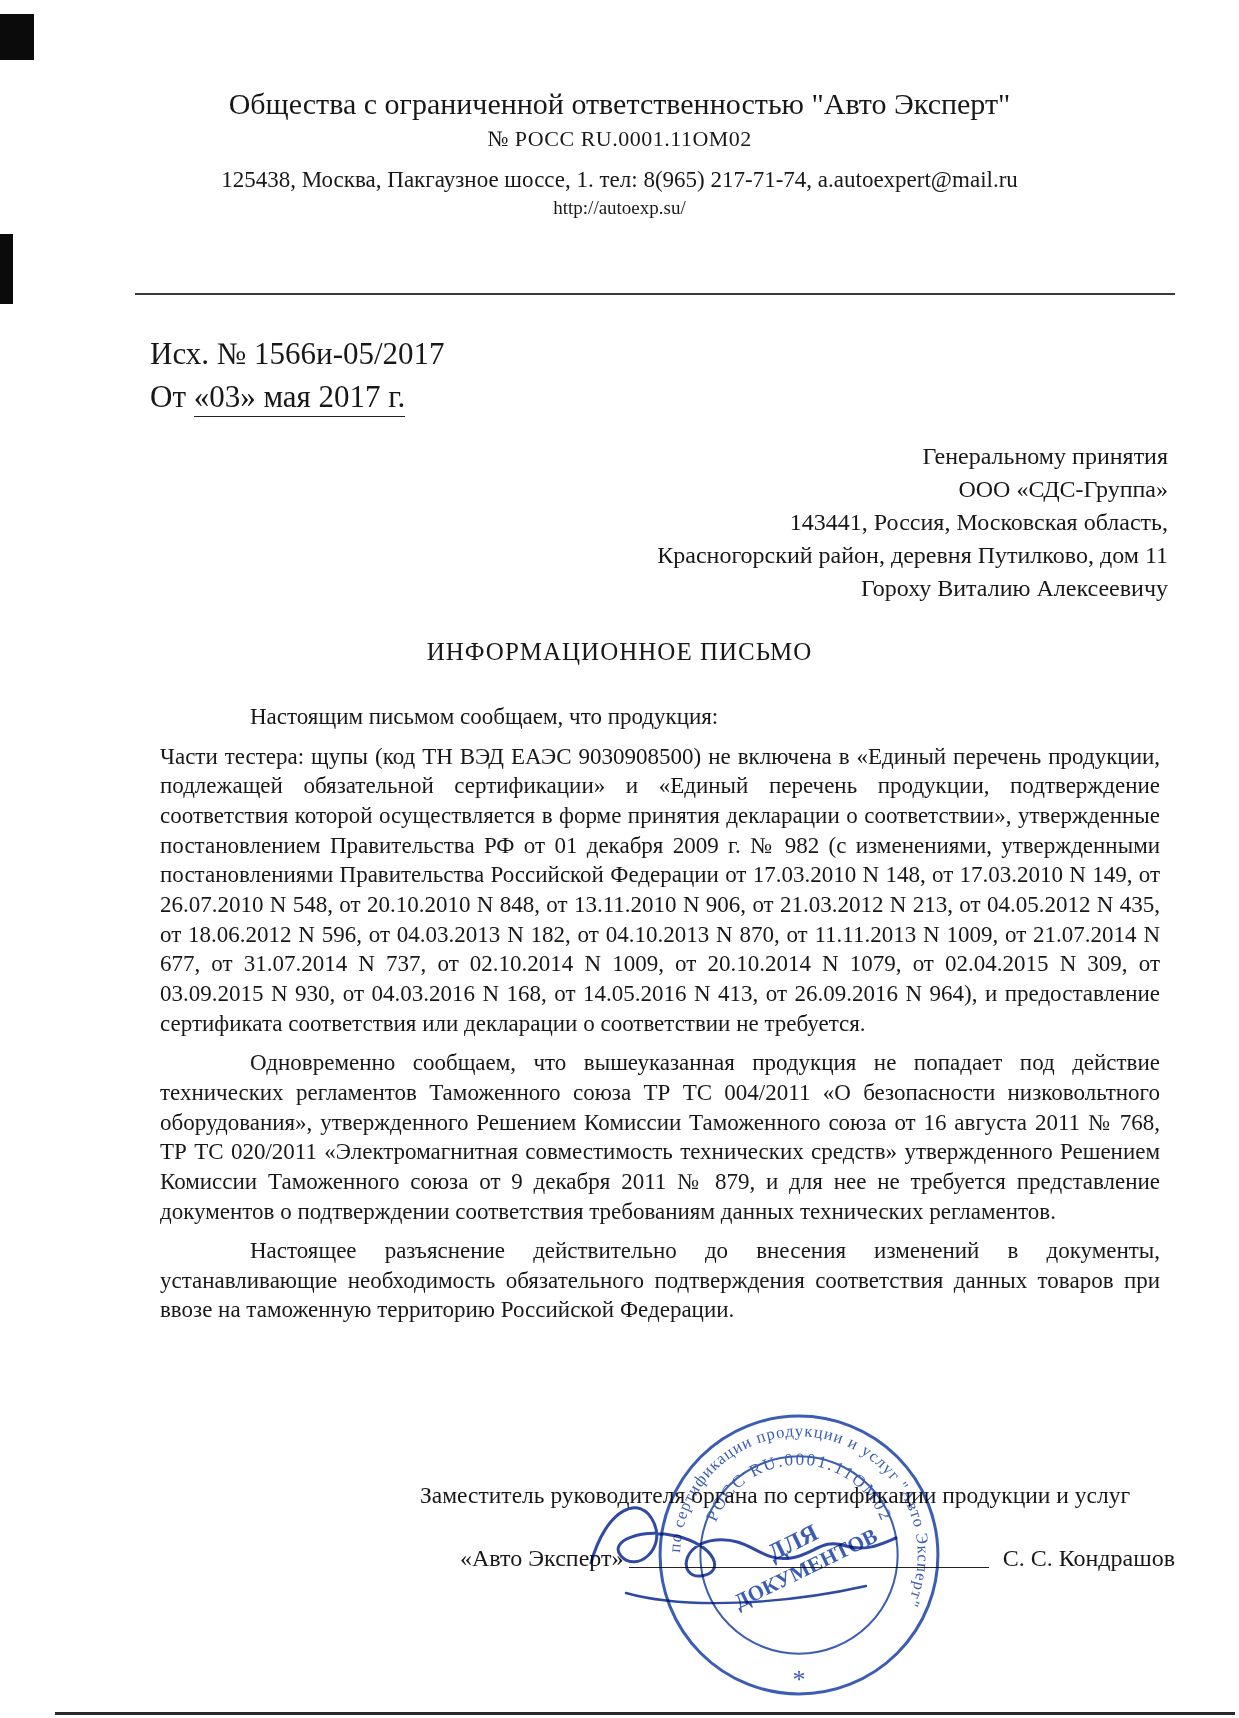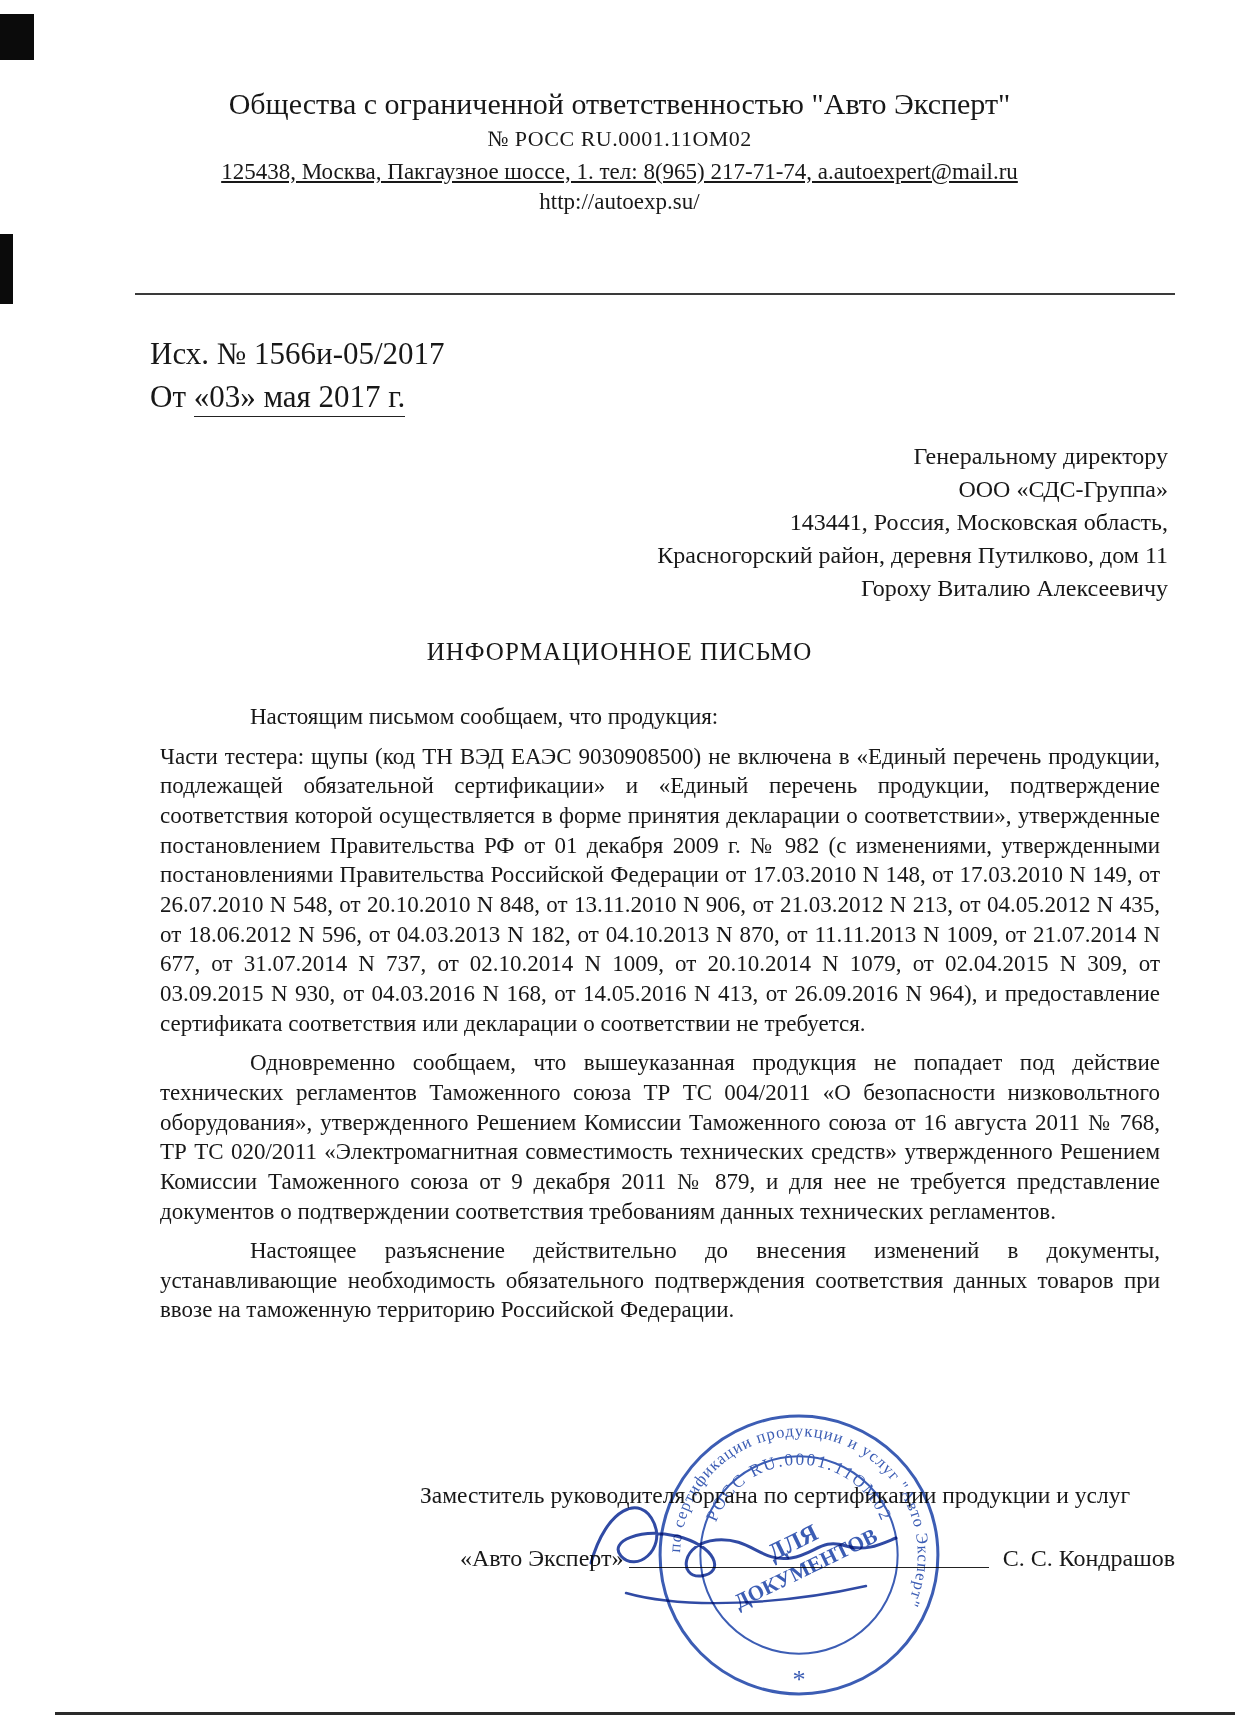--- a/index.html
+++ b/index.html
@@ -9,22 +9,22 @@
     background:#ffffff;
     overflow:hidden;
     font-family:"Liberation Serif","DejaVu Serif",serif;
     color:#181818;
   }
   
   .letterhead{position:absolute;top:84px;left:0;width:1239px;text-align:center;line-height:1.32;}
   .lh-line1{font-size:28px;}
   .lh-line2{font-size:30px;}
   .lh-line3{font-size:22px;letter-spacing:.5px;}
-  .lh-line4{font-size:23px;margin-top:4px;text-decoration:underline;}
-  .lh-line5{font-size:23px;}
+  .lh-line4{font-size:23px;margin-top:12px;}
+  .lh-line5{font-size:19px;}
   .lh-rule{position:absolute;top:293px;left:135px;width:1040px;height:0;border-top:2px solid #3a3a3a;}
   
   .refblock{position:absolute;top:332px;left:150px;font-size:31px;line-height:1.4;}
   .ref-date u{ text-decoration:none;border-bottom:1.6px solid #222;padding-bottom:2px;}
   
   .addressee{position:absolute;top:440px;left:0;width:1168px;text-align:right;font-size:24px;line-height:33px;}
   
   .doc-title{position:absolute;top:638px;left:0;width:1239px;text-align:center;font-size:25px;letter-spacing:1px;}
   
   .body-text{position:absolute;top:692px;left:150px;width:1020px;font-size:23px;line-height:1.29;text-align:justify;}
@@ -64,21 +64,21 @@
 
   <div class="refblock">
     <div>Исх. № 1566и-05/2017</div>
     <div class="ref-date">
       <span>От</span>
       <u>«03» мая 2017 г.</u>
     </div>
   </div>
 
   <div class="addressee">
-    <div>Генеральному директору</div>
+    <div>Генеральному принятия</div>
     <div>ООО «СДС-Группа»</div>
     <div>143441, Россия, Московская область,</div>
     <div>Красногорский район, деревня Путилково, дом 11</div>
     <div>Гороху Виталию Алексеевичу</div>
   </div>
 
   <div class="doc-title">ИНФОРМАЦИОННОЕ ПИСЬМО</div>
 
   <div class="body-text">
     <p class="indent">Настоящим письмом сообщаем, что продукция:</p>

